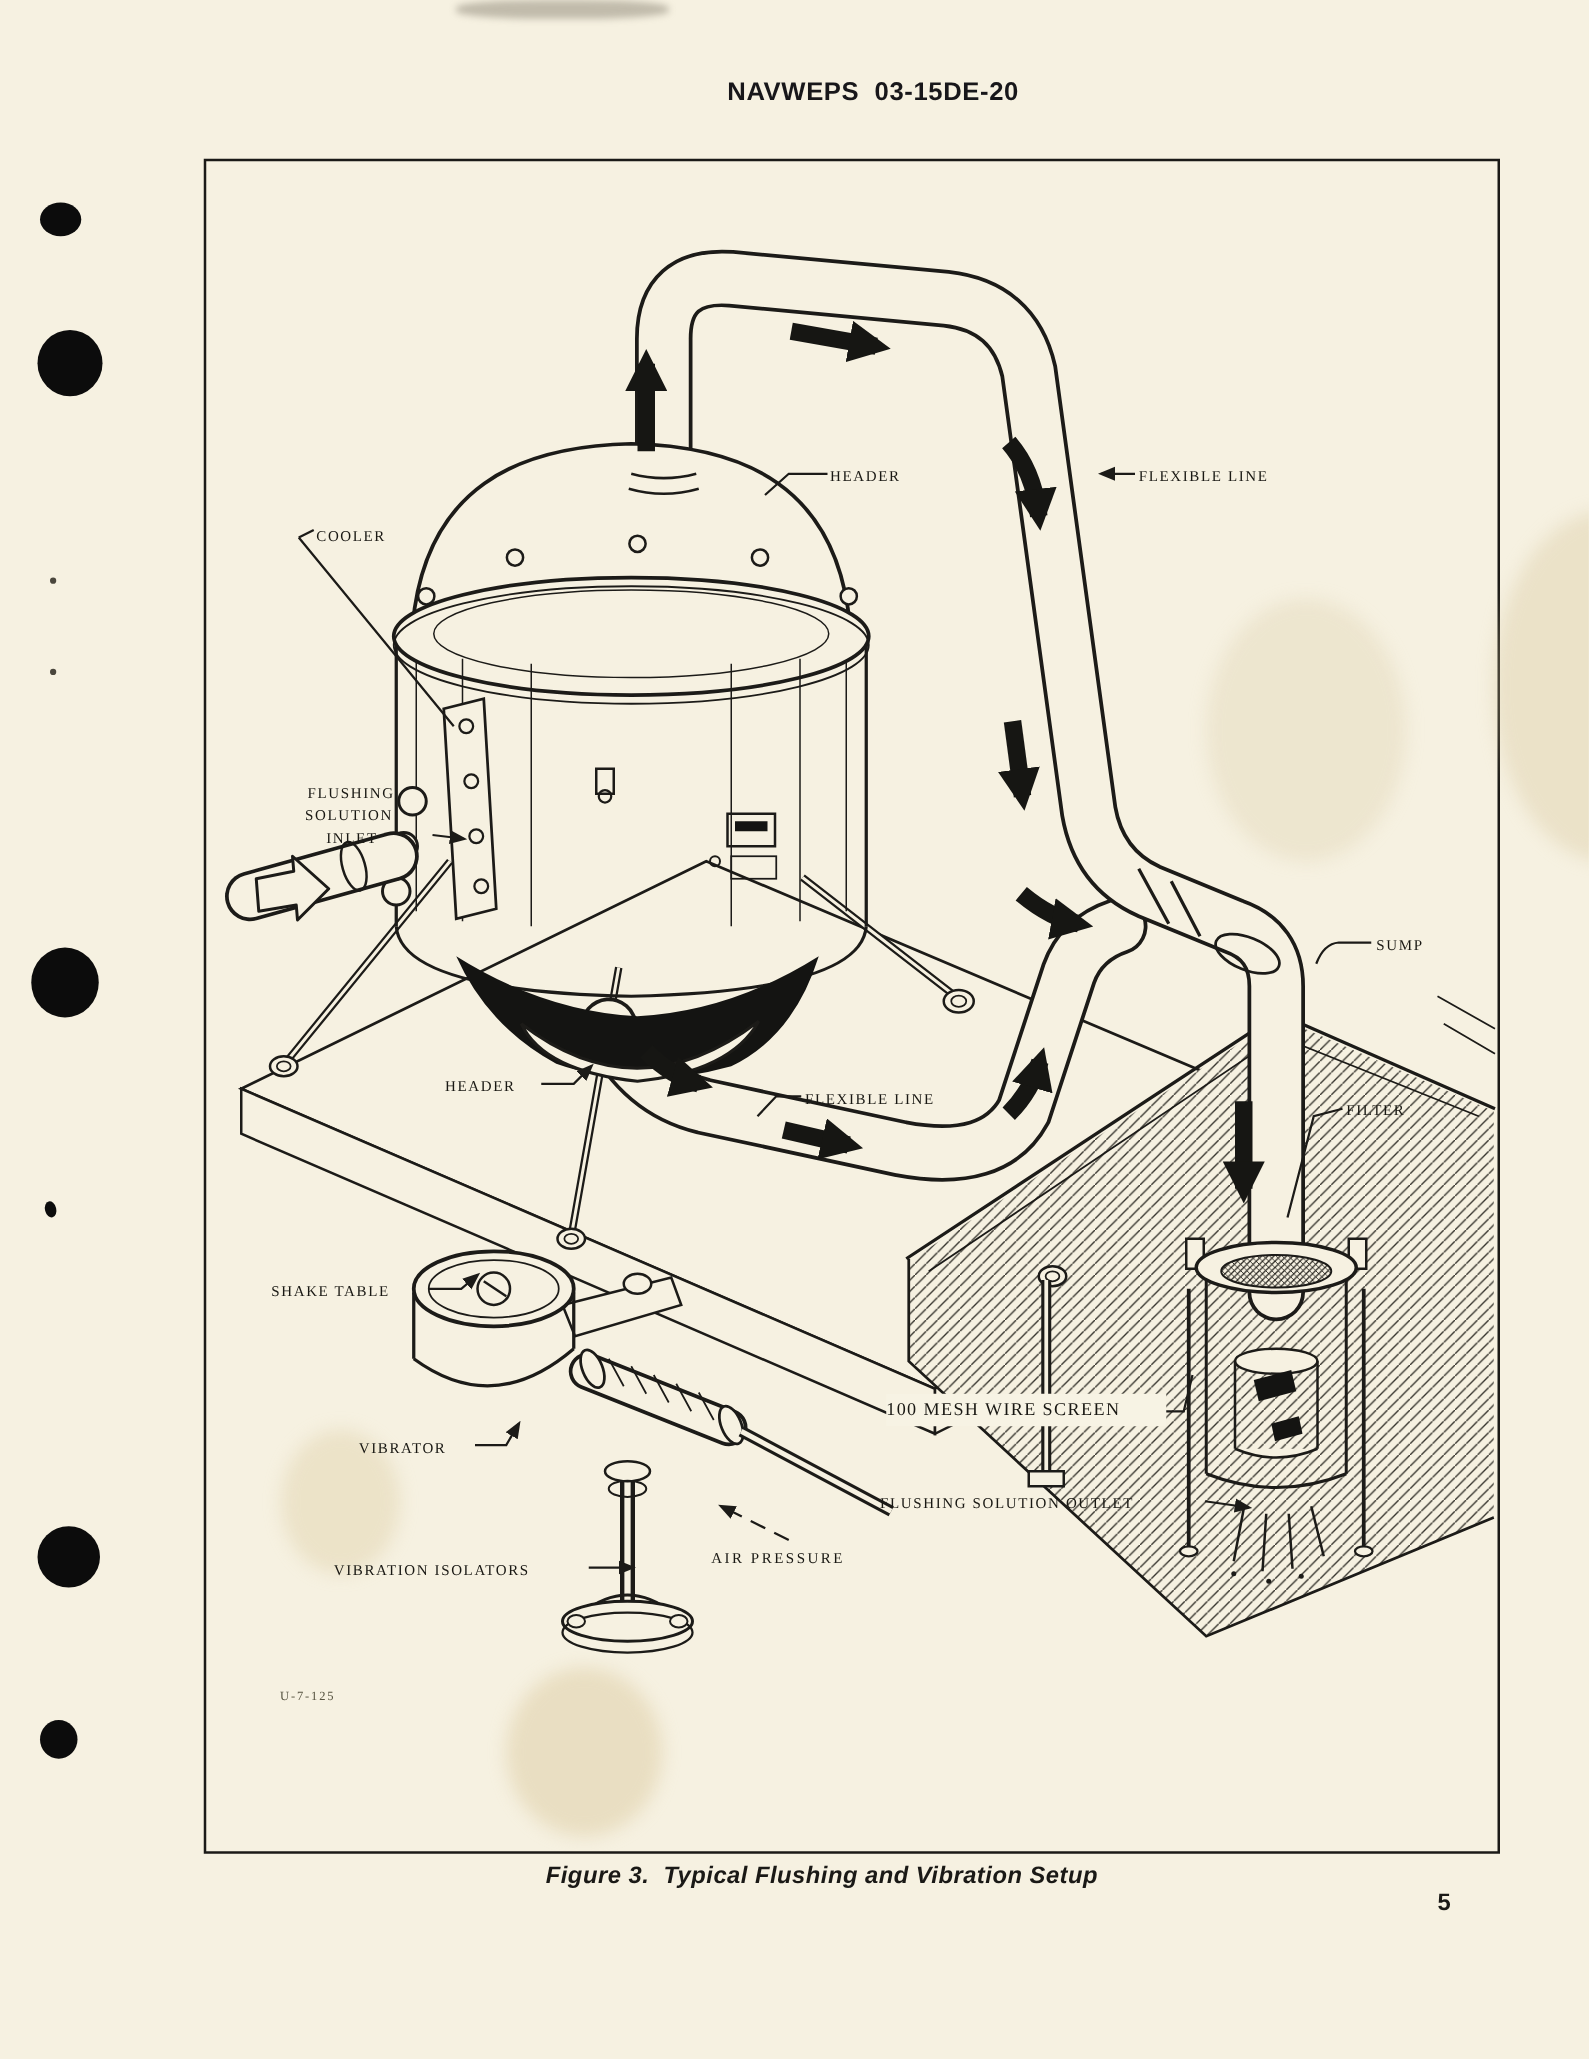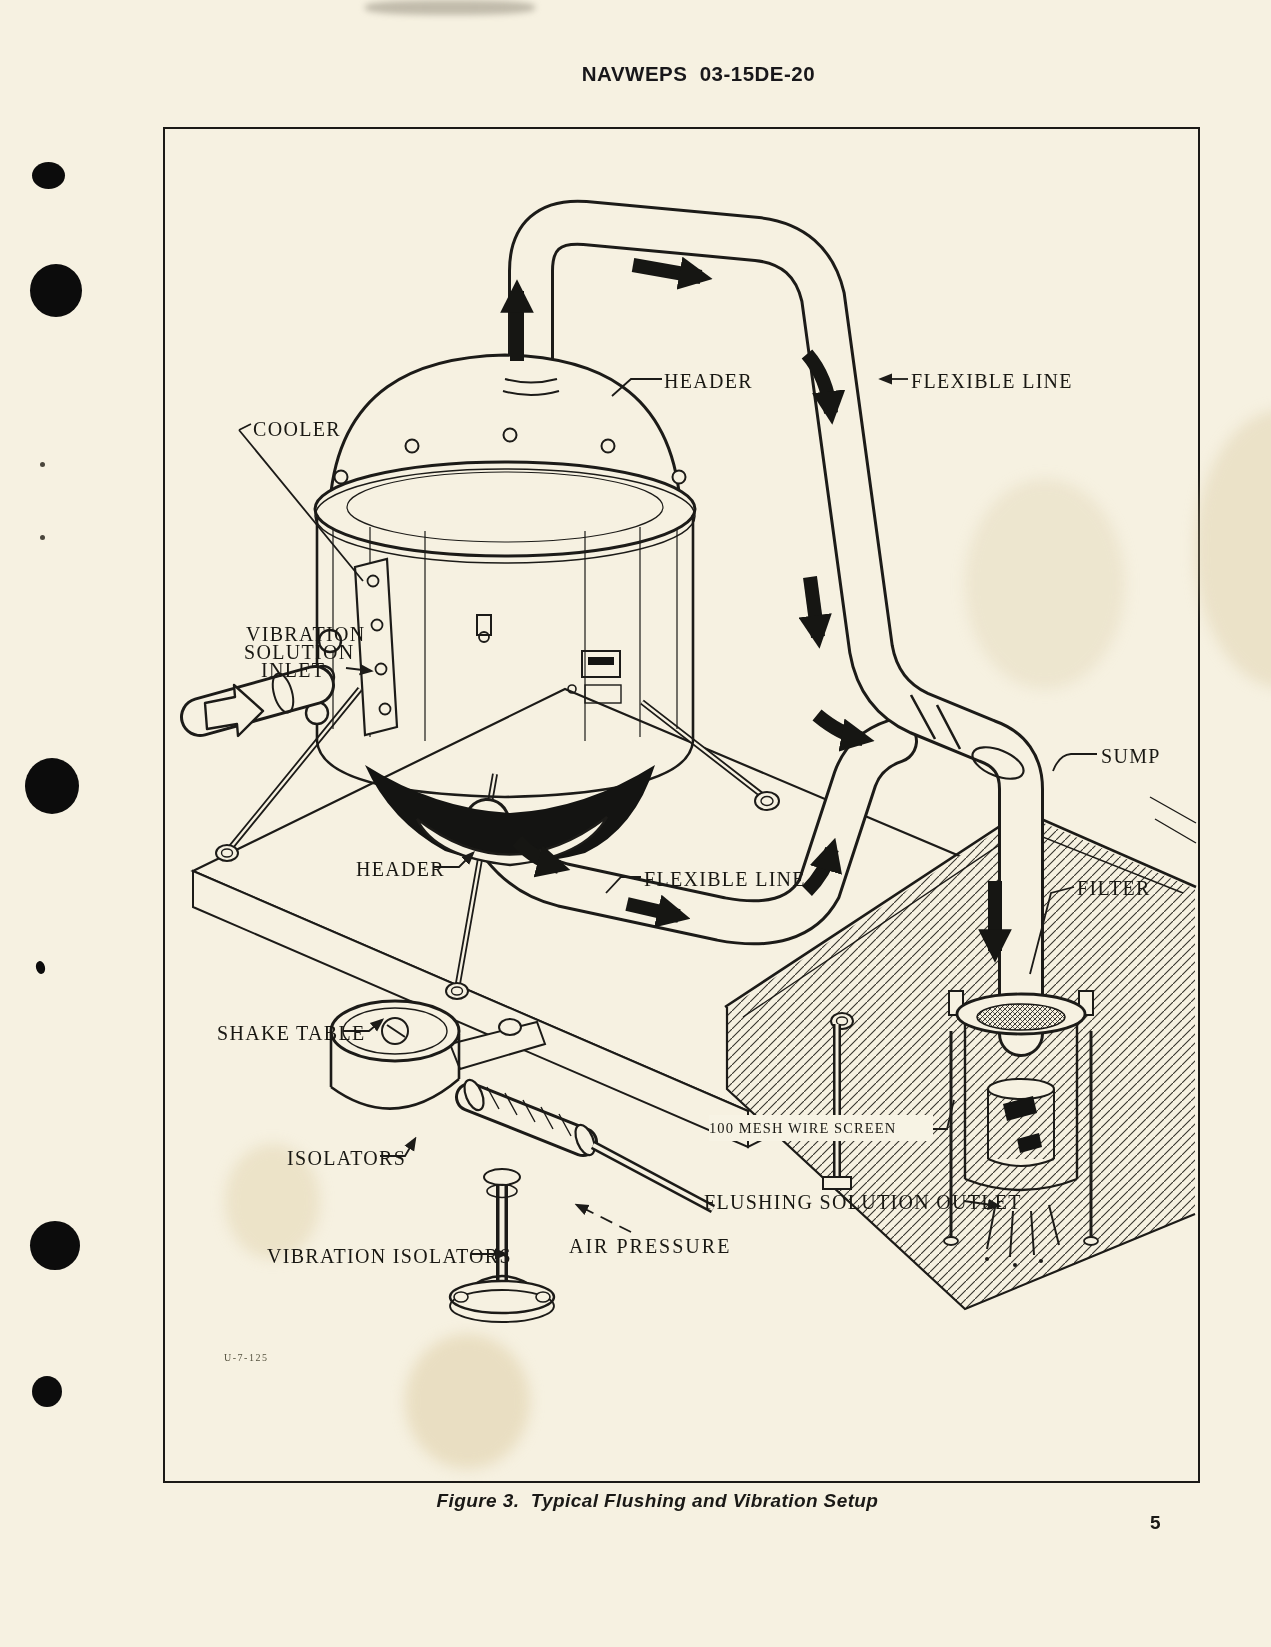--- a/index.html
+++ b/index.html
@@ -15,21 +15,21 @@
     transform:translateX(63px);
     font-family:"Liberation Sans", sans-serif;font-weight:700;
     font-size:20.5px;letter-spacing:.5px;word-spacing:6px;color:#18171a;
   }
   .figure-frame{
     position:absolute;left:163px;top:127px;width:1033px;height:1352px;
     border:2.5px solid #1b1a17;box-sizing:content-box;
   }
   .figure-frame svg{position:absolute;left:0;top:0;}
   .fig-label{
-    position:absolute;white-space:pre;font-size:20px;letter-spacing:1.3px;
+    position:absolute;white-space:pre;font-size:12px;letter-spacing:1.3px;
     color:#191813;line-height:18px;
   }
   .mesh-box{
     position:absolute;left:544px;top:986px;width:224px;height:26px;
     background:#f7f3e4;line-height:26px;
     font-size:14.5px;letter-spacing:1.1px;white-space:pre;color:#191813;
   }
   .drawing-number{
     position:absolute;left:59px;top:1195px;font-size:10px;letter-spacing:1.5px;
     color:#55523f;
@@ -270,29 +270,29 @@
         <path d="M306 1125 L341 1125" marker-end="url(#ahs)"></path>
         <path d="M764 1000 L782 1000 L789 971"></path>
         <path d="M799 1072 L834 1077" marker-end="url(#ahs)"></path>
         <path d="M466 1103 L412 1076" stroke-dasharray="13 8" marker-end="url(#ahs)"></path>
       </g>
     </svg>
 
     <div class="fig-label" style="left:88px;top:291px">COOLER</div>
     <div class="fig-label" style="left:499px;top:243px">HEADER</div>
     <div class="fig-label" style="left:746px;top:243px">FLEXIBLE LINE</div>
-    <div class="fig-label" style="left:81px;top:496px">VIBRATION</div>
+    <div class="fig-label" style="left:81px;top:496px">FLUSHING</div>
     <div class="fig-label" style="left:79px;top:514px">SOLUTION</div>
     <div class="fig-label" style="left:96px;top:532px">INLET</div>
     <div class="fig-label" style="left:936px;top:618px">SUMP</div>
     <div class="fig-label" style="left:191px;top:731px">HEADER</div>
     <div class="fig-label" style="left:479px;top:741px">FLEXIBLE LINE</div>
     <div class="fig-label" style="left:912px;top:750px">FILTER</div>
     <div class="fig-label" style="left:52px;top:895px">SHAKE TABLE</div>
-    <div class="fig-label" style="left:122px;top:1020px">ISOLATORS</div>
+    <div class="fig-label" style="left:122px;top:1020px">VIBRATOR</div>
     <div class="mesh-box">100 MESH WIRE SCREEN</div>
     <div class="fig-label" style="left:539px;top:1064px">FLUSHING SOLUTION OUTLET</div>
     <div class="fig-label" style="left:404px;top:1108px;letter-spacing:2px">AIR PRESSURE</div>
     <div class="fig-label" style="left:102px;top:1118px">VIBRATION ISOLATORS</div>
     <div class="drawing-number">U-7-125</div>
   </div>
 
   <div class="fig-caption">Figure 3.  Typical Flushing and Vibration Setup</div>
   <div class="page-number">5</div>
 </div>

